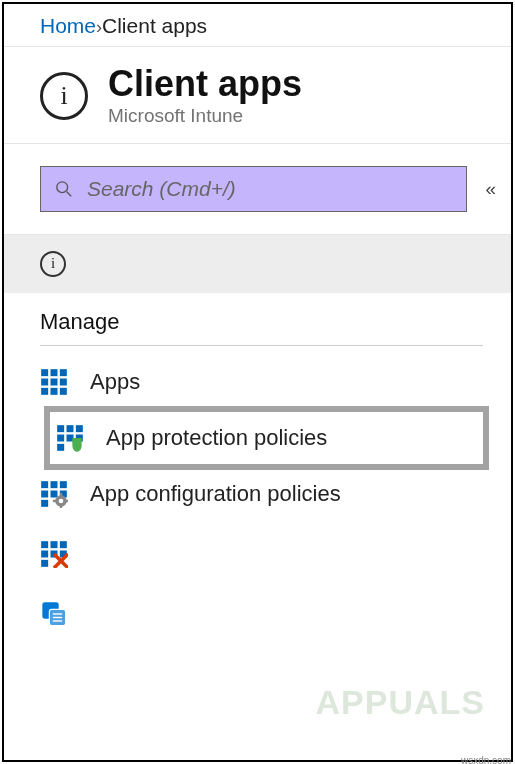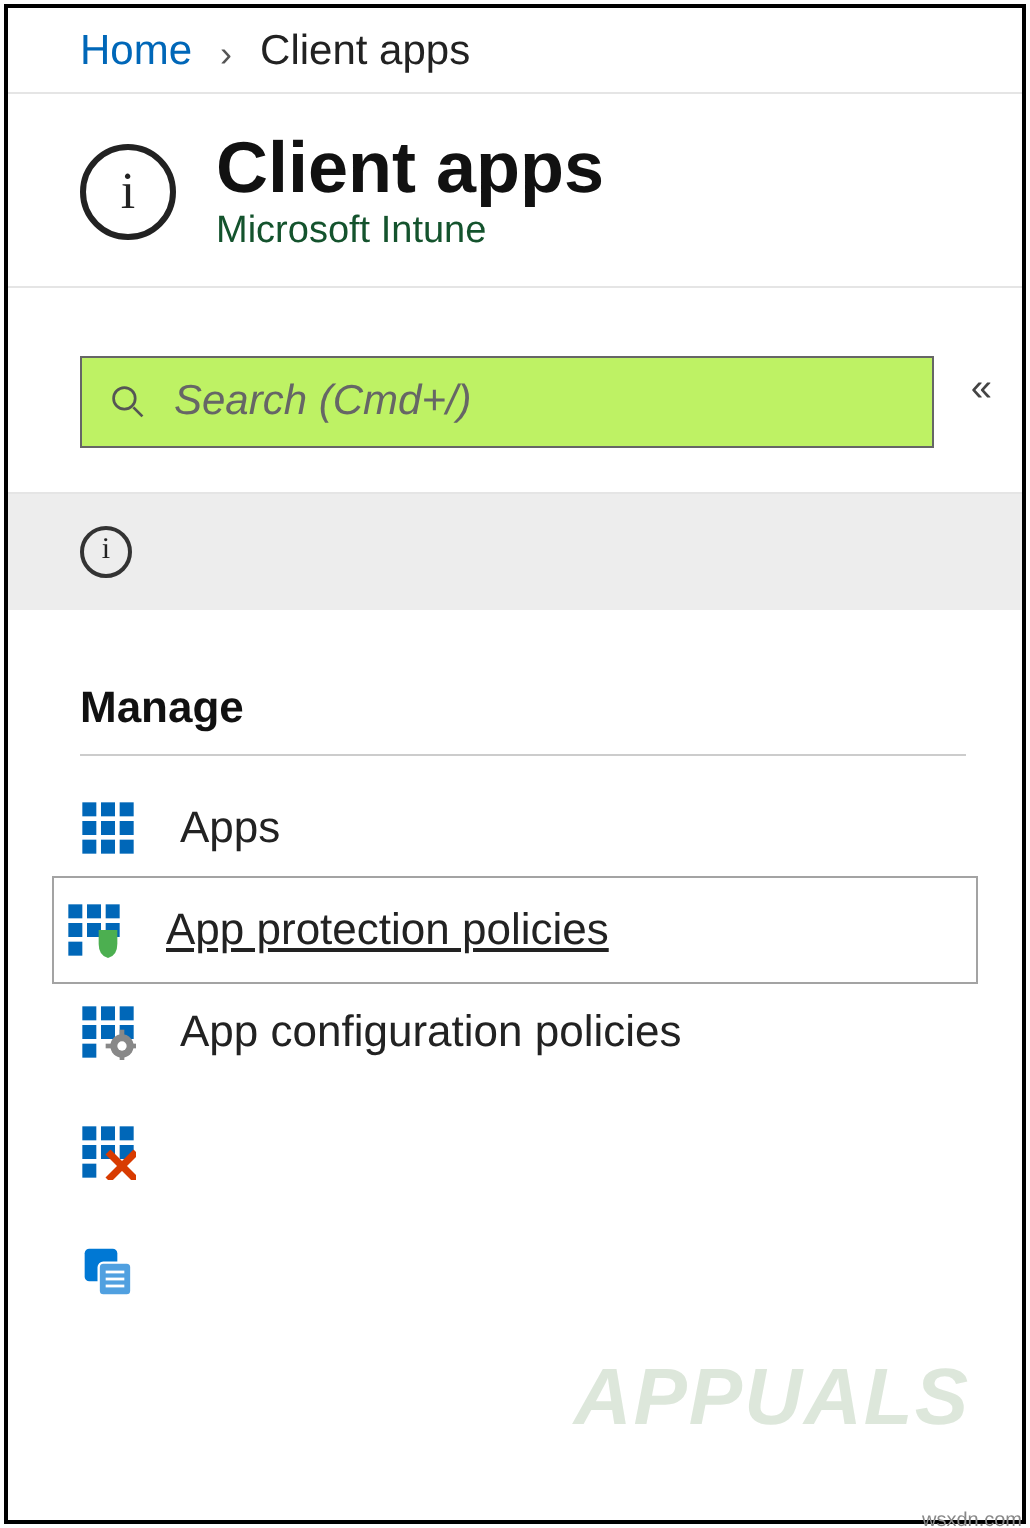--- a/index.html
+++ b/index.html
@@ -18,21 +18,20 @@
       margin: 2px;
       background: #fff;
       position: relative;
     }
     .breadcrumb {
       padding: 10px 40px 8px 36px;
       font-size: 21px;
       border-bottom: 1px solid #e5e5e5;
       display: flex;
       align-items: flex-end;
-      gap: 14px;
     }
     .breadcrumb .home-link { color: #0067b8; }
     .breadcrumb .chevron { color: #555; font-size: 18px; }
     .breadcrumb .current { color: #222; }
     .header {
       display: flex;
       align-items: center;
       gap: 20px;
       padding: 18px 28px 16px 36px;
       border-bottom: 1px solid #e5e5e5;
@@ -48,42 +47,41 @@
       color: #222;
     }
     .header-title {
       font-size: 36px;
       font-weight: 600;
       color: #111;
       line-height: 1.05;
     }
     .header-sub {
       font-size: 19px;
-      color: #14532d;
+      color: #737373;
       margin-top: 2px;
     }
     .search-row {
       display: flex;
       align-items: center;
       padding: 22px 20px 22px 36px;
       gap: 18px;
       border-bottom: 1px solid #e5e5e5;
     }
     .search-box {
       flex: 1;
       border: 1px solid #666;
       padding: 10px 14px;
       display: flex;
       align-items: center;
       gap: 14px;
       font-size: 21px;
       color: #666;
       font-style: italic;
-      background: #bef264;
-      margin-top: 12px;
+      background: #c4b5fd;
     }
     .search-box .mag { width: 18px; height: 18px; flex-shrink: 0; }
     .collapse-chevrons { color: #444; letter-spacing: -5px; font-size: 19px; flex-shrink: 0; }
     .nav-item {
       display: flex;
       align-items: center;
       gap: 22px;
       padding: 16px 28px 16px 36px;
       font-size: 22px;
       color: #222;
@@ -93,49 +91,47 @@
     .nav-item svg, .nav-item .icon-box { width: 28px; height: 28px; flex-shrink:0; }
     .overview-icon {
       width: 26px; height: 26px;
       border: 2px solid #333;
       border-radius: 50%;
       display: flex; align-items: center; justify-content: center;
       font-family: Georgia, serif;
       font-size: 15px;
     }
     .section-header {
-      padding: 36px 28px 10px 36px;
+      padding: 16px 28px 10px 36px;
       font-size: 22px;
-      font-weight: 700;
+      font-weight: 400;
       color: #111;
     }
     .section-divider {
       height: 1px;
       background: #ccc;
       margin: 0 28px 6px 36px;
     }
     .highlighted {
-      border: 1px solid #a3a3a3;
-      margin: -6px 22px -6px 22px;
+      border: 6px solid #a3a3a3;
+      margin: -6px 22px -6px 40px;
       padding: 12px 6px 12px 6px !important;
       position: relative;
       z-index: 2;
-      text-decoration: underline;
     }
     .icon-box { display:inline-flex; align-items:center; justify-content:center; }
     .watermark {
       position: absolute;
       bottom: 38px;
       right: 26px;
-      font-size: 40px;
+      font-size: 34px;
       font-weight: 700;
       color: rgba(120,160,110,0.25);
       letter-spacing: 1px;
       pointer-events: none;
-      font-style: italic;
     }
     .credit {
       position: absolute;
       bottom: -2px;
       right: 4px;
       font-size: 10px;
       color: #888;
     }
   </style>
 </head>

